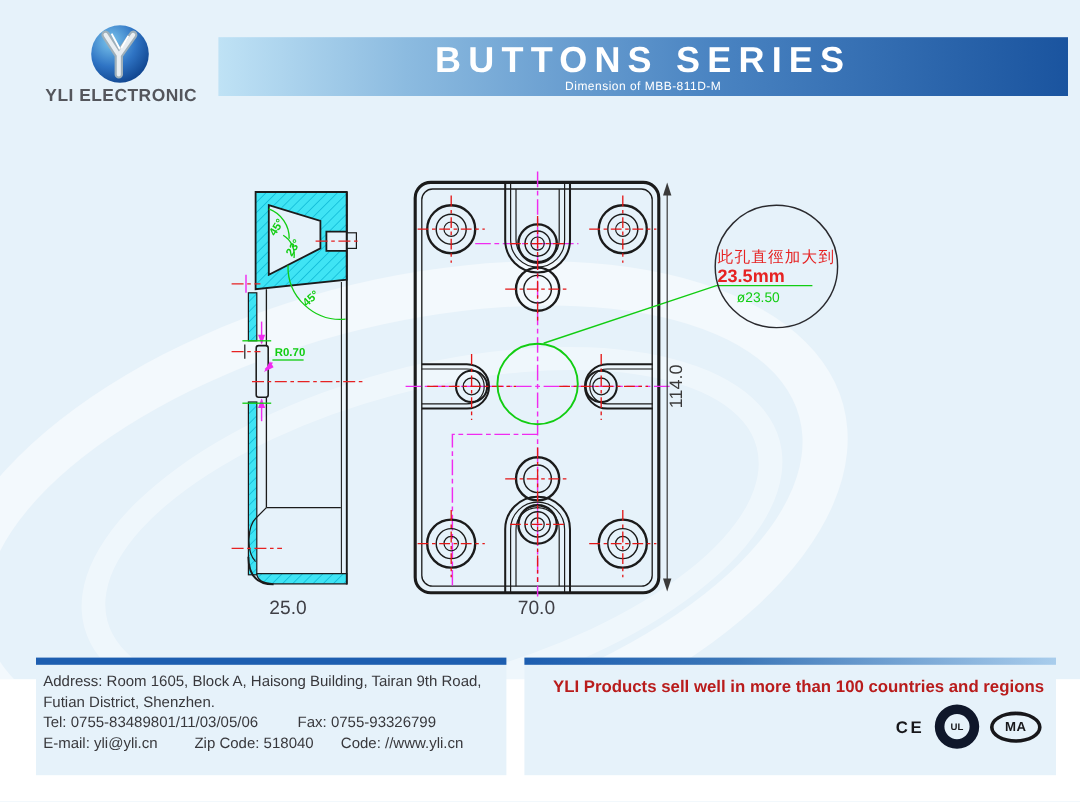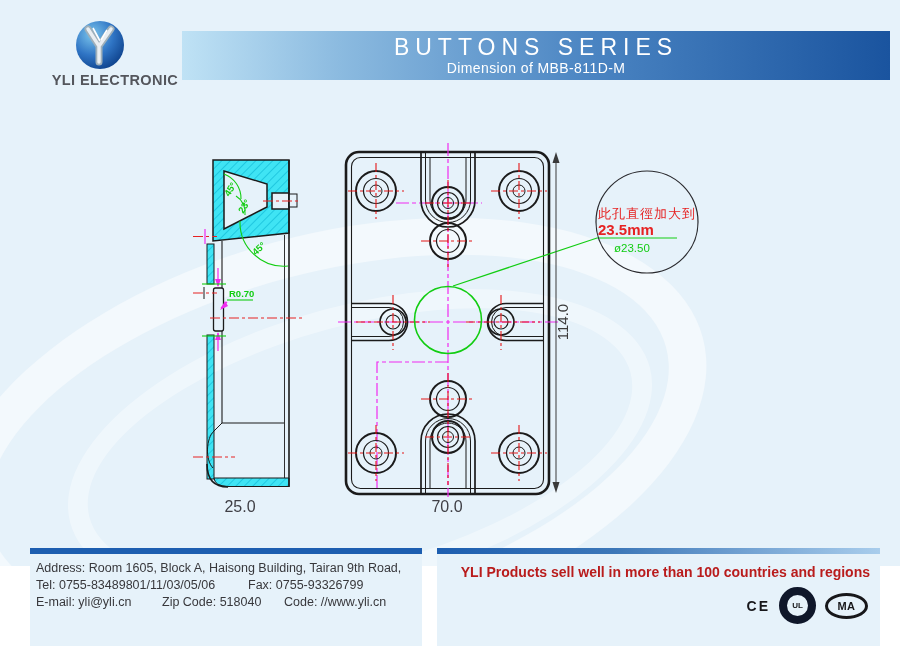--- a/index.html
+++ b/index.html
@@ -7,27 +7,27 @@
   #page{position:relative;width:900px;height:668px;background:#E6F2FA;overflow:hidden;}
 
   
   #wm-clip{position:absolute;left:0;top:95px;width:900px;height:471px;overflow:hidden;}
   .wm{position:absolute;border-radius:50%;border:38px solid rgba(255,255,255,.5);}
   .wm2{border-width:20px;border-color:rgba(255,255,255,.38);}
 
   
   #logo-ball{position:absolute;left:76px;top:21px;width:48px;height:48px;border-radius:50%;
     background:radial-gradient(circle at 34% 28%, #7cc6ec 0%, #2f74c4 45%, #0a3c85 85%, #062c66 100%);}
-  #logo-text{position:absolute;left:32px;top:72px;width:166px;text-align:center;
+  #logo-text{position:absolute;left:18px;top:72px;width:166px;text-align:center;
     font-size:14.5px;font-weight:bold;color:#54565c;letter-spacing:.4px;}
   #banner{position:absolute;left:182px;top:31px;width:708px;height:49px;
     background:linear-gradient(90deg,#bfe2f5 0%,#8cbbe0 22%,#4a84c2 58%,#1a549f 100%);
     color:#fff;text-align:center;}
-  #banner-title{font-size:23px;font-weight:normal;letter-spacing:6px;margin-top:3px;}
-  #banner-sub{font-size:14px;letter-spacing:.4px;margin-top:-1px;}
+  #banner-title{font-size:30px;font-weight:bold;letter-spacing:6px;margin-top:3px;}
+  #banner-sub{font-size:10px;letter-spacing:.4px;margin-top:-1px;}
 
   
   #company-name{position:absolute;left:33px;top:537px;font-size:21px;font-weight:bold;color:#2f2f33;}
   #footer-strip{position:absolute;left:0;top:566px;width:900px;height:102px;background:#ffffff;}
   .panel{position:absolute;top:548px;height:98px;background:#E6F2FA;}
   #panel-left{left:30px;width:392px;}
   #panel-right{left:437px;width:443px;}
   .panel .bar{height:6px;}
   #panel-left .bar{background:#1d5eb0;}
   #panel-right .bar{background:linear-gradient(90deg,#1d5eb0 0%,#3c77b8 40%,#a9cdec 100%);}
@@ -228,20 +228,21 @@
       <text x="614" y="252" font-size="11.5" fill="#12CD12">ø23.50</text>
     </g>
   </svg>
 
   <div id="footer-strip"></div>
 
   <div class="panel" id="panel-left">
     <div class="bar"></div>
     <div id="address-block">
       <div>Address: Room 1605, Block A, Haisong Building, Tairan 9th Road,</div>
+      <div>Futian District, Shenzhen.</div>
       <div class="addr-row">
         <span class="tel">Tel: 0755-83489801/11/03/05/06</span><span>Fax: 0755-93326799</span>
       </div>
       <div class="addr-row">
         <span class="email">E-mail: yli@yli.cn</span><span class="zip">Zip Code: 518040</span><span>Code: //www.yli.cn</span>
       </div>
     </div>
   </div>
 
   <div class="panel" id="panel-right">

